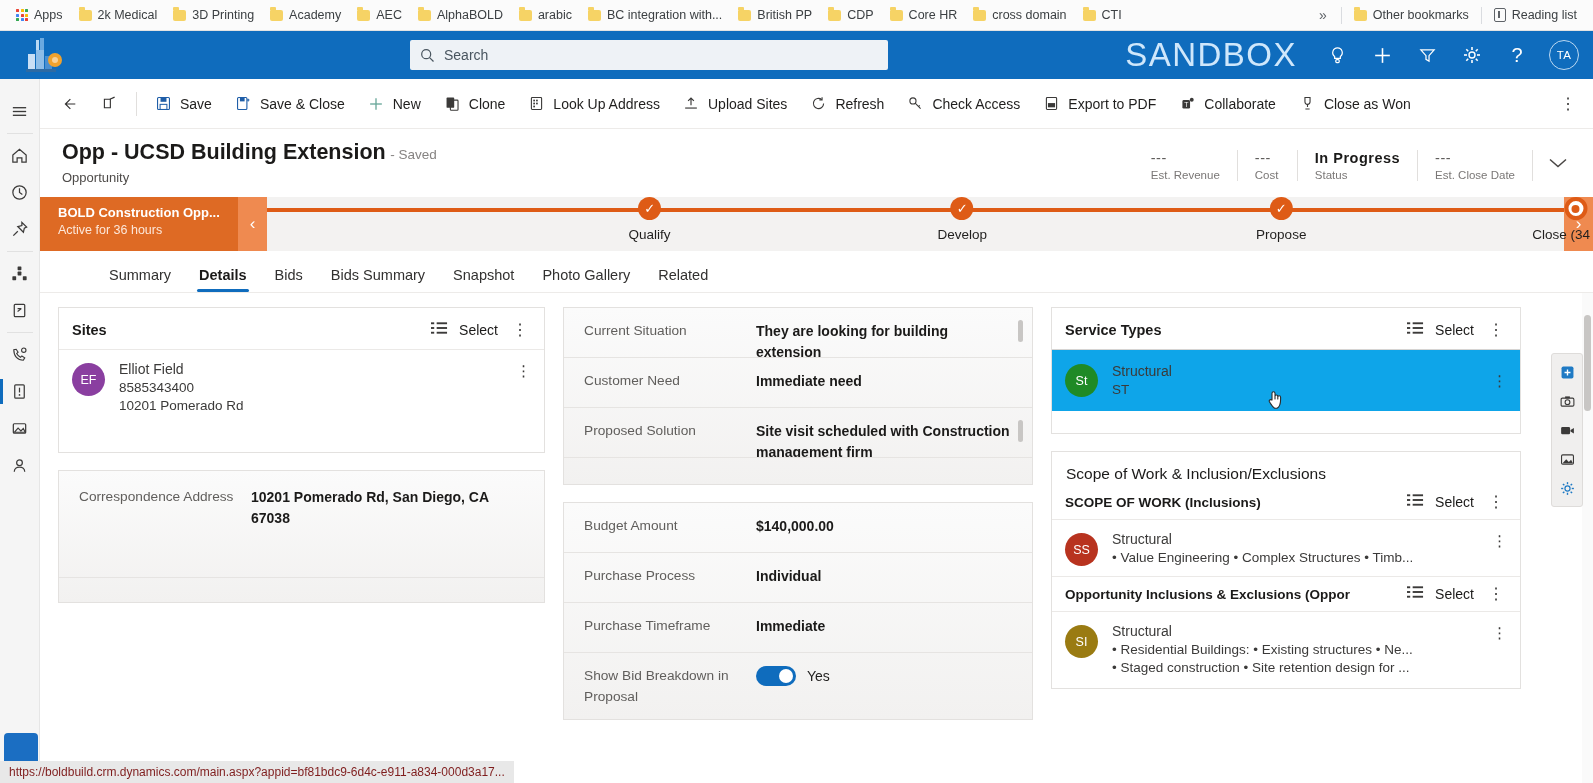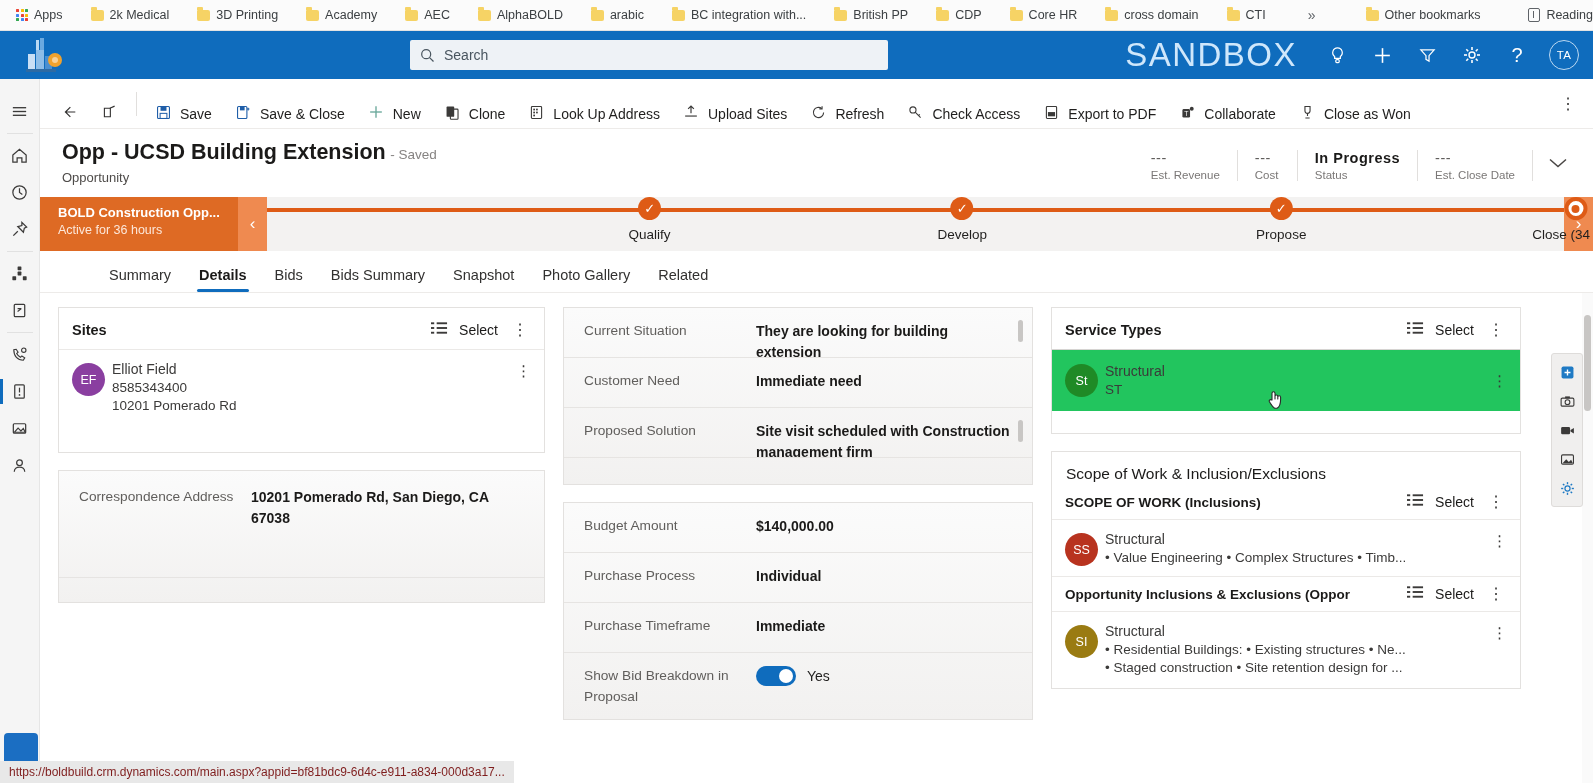--- a/index.html
+++ b/index.html
@@ -6,21 +6,21 @@
   html, body {
     width: 1593px; height: 783px;
     font-family: "Liberation Sans", sans-serif;
     background: #fff; overflow: hidden;
   }
   body { position: relative; }
 
   
   #bookmarks-bar {
     height: 31px; background: #fbfbfb; border-bottom: 1px solid #e3e3e3;
-    display: flex; align-items: center; padding: 0 8px; gap: 12px;
+    display: flex; align-items: center; padding: 0 8px; gap: 0px;
     font-size: 12.5px; color: #3c4043; white-space: nowrap;
   }
   .bm { display: flex; align-items: center; gap: 6px; padding: 3px 8px; border-radius: 4px; }
   .bm-folder {
     width: 13px; height: 11px; background: #f6d365; border-radius: 1px 2px 2px 2px;
     position: relative; flex: none;
   }
   .bm-folder::before {
     content: ""; position: absolute; top: -2.5px; left: 0; width: 6px; height: 3px;
     background: #f6d365; border-radius: 1px 1px 0 0;
@@ -84,21 +84,21 @@
     content: ""; position: absolute; left: 0; top: 6px; bottom: 6px; width: 3px; background: #0f6cbd;
   }
 
   
   #command-bar {
     position: absolute; left: 40px; top: 79px; right: 0; height: 50px;
     background: #fff; border-bottom: 1px solid #edebe9;
     display: flex; align-items: center; padding-left: 8px; font-size: 14px; color: #201f1e;
   }
   .cmd {
-    display: flex; align-items: flex-end; gap: 7px; height: 36px; padding: 0 11px; border-radius: 2px;
+    display: flex; align-items: center; gap: 7px; height: 36px; padding: 0 11px; border-radius: 2px;
     white-space: nowrap;
   }
   .cmd-icon { width: 19px; height: 19px; display: flex; align-items: center; justify-content: center; flex: none; }
   .cmd-vsep { width: 1px; height: 24px; background: #e1dfdd; margin: 0 6px; }
   #cmd-overflow { margin-left: auto; margin-right: 14px; }
 
   
   #record-header {
     position: absolute; left: 40px; top: 129px; right: 0; height: 66px;
     background: #fff; padding: 11px 0 0 22px;
@@ -185,23 +185,23 @@
   .subgrid-head {
     display: flex; align-items: center; padding: 13px 13px 10px 13px; text-align: right;
   }
   .subgrid-title { font-size: 14.5px; font-weight: 600; color: #1b1a19; }
   .head-actions { margin-left: auto; display: flex; align-items: center; gap: 11px; }
   .select-link { font-size: 14px; color: #1b1a19; }
   .kebab { color: #3b3a39; font-size: 16px; letter-spacing: 0; line-height: 1; padding: 0 3px; }
 
   .grid-row {
     display: flex; align-items: flex-start; padding: 11px 13px 13px 13px;
-    border-top: 1px solid #ebe9e7; gap: 7px;
-  }
-  .grid-row.hovered { background: #22c55e; border-top-color: #d6d4d2; }
+    border-top: 1px solid #ebe9e7; gap: 14px;
+  }
+  .grid-row.hovered { background: #0ea5e9; border-top-color: #d6d4d2; }
   .avatar-circle {
     width: 33px; height: 33px; border-radius: 50%; color: #fff; font-size: 12.5px;
     display: flex; align-items: center; justify-content: center; flex: none; margin-top: 2px;
   }
   .row-main { flex: 1 1 auto; min-width: 0; }
   .row-title { font-size: 14px; color: #3b3a39; }
   .row-line { font-size: 13.5px; color: #3b3a39; margin-top: 3px; white-space: nowrap; overflow: hidden; text-overflow: ellipsis; }
   .row-kebab { color: #3b3a39; font-size: 15px; line-height: 1; margin-top: 2px; }
 
   

